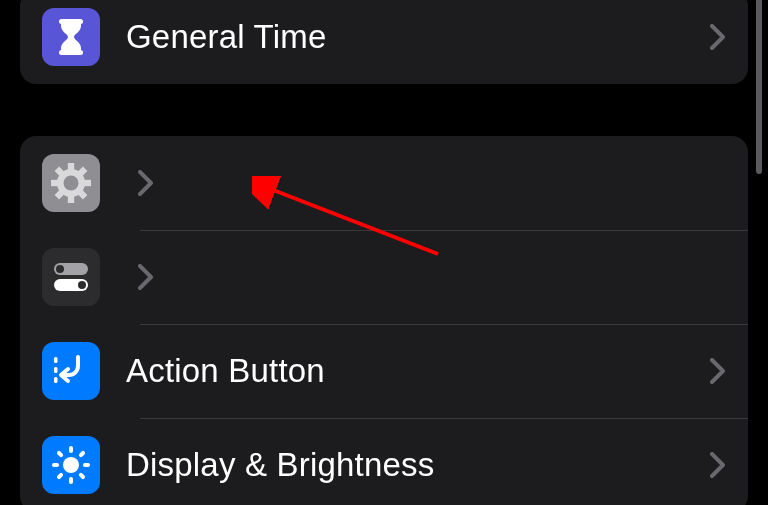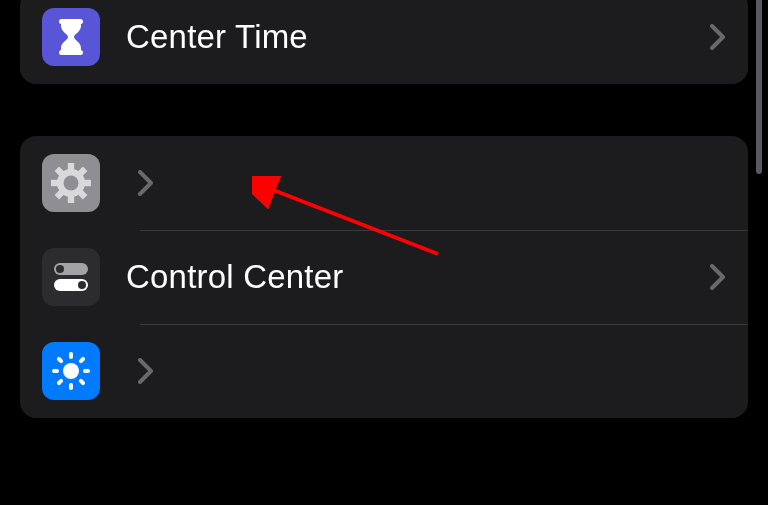--- a/index.html
+++ b/index.html
@@ -33,21 +33,21 @@
 
   <div class="group">
     <div class="row">
       <div class="iconwrap bg-purple">
         <svg width="30" height="38" viewBox="0 0 30 38">
           <path d="M5 4 h20 a0 0 0 0 1 0 0 v4 c0 6 -7 8 -7 11 c0 3 7 5 7 11 v4 h-20 v-4 c0 -6 7 -8 7 -11 c0 -3 -7 -5 -7 -11 v-4 z" fill="#fff"></path>
           <rect x="3" y="1" width="24" height="5" rx="2.5" fill="#fff"></rect>
           <rect x="3" y="32" width="24" height="5" rx="2.5" fill="#fff"></rect>
         </svg>
       </div>
-      <span class="label">Center Time</span>
+      <span class="label">General Time</span>
       <span class="chev">
         <svg width="16" height="26" viewBox="0 0 16 26">
             <path d="M2 2 L13 13 L2 24" stroke="#68686d" stroke-width="4" fill="none" stroke-linecap="round" stroke-linejoin="round"></path>
           </svg>
       </span>
     </div>
   </div>
 
   <div class="group">
     <div class="row">
@@ -78,45 +78,62 @@
 
     <div class="row">
       <div class="iconwrap bg-darkgray">
         <svg width="44" height="36" viewBox="0 0 44 36">
           <rect x="5" y="4" width="34" height="12" rx="6" fill="#a2a2a7"></rect>
           <circle cx="11" cy="10" r="4" fill="#2c2c2e"></circle>
           <rect x="5" y="20" width="34" height="12" rx="6" fill="#ffffff"></rect>
           <circle cx="33" cy="26" r="4" fill="#2c2c2e"></circle>
         </svg>
       </div>
-      <span class="label">Control Center</span>
       <span class="chev">
         <svg width="16" height="26" viewBox="0 0 16 26">
             <path d="M2 2 L13 13 L2 24" stroke="#68686d" stroke-width="4" fill="none" stroke-linecap="round" stroke-linejoin="round"></path>
           </svg>
       </span>
     </div>
 
+    <div class="row">
+      <div class="iconwrap bg-blue">
+        <svg width="40" height="40" viewBox="0 0 40 40">
+          <path d="M27 6 v9 c0 5 -4 9 -9 9 h-6" stroke="#fff" stroke-width="4" fill="none" stroke-linecap="round"></path>
+          <path d="M17 18 l-7 6 l7 6" stroke="#fff" stroke-width="4" fill="none" stroke-linecap="round" stroke-linejoin="round"></path>
+          <rect x="3" y="6" width="3.5" height="6" rx="1.5" fill="#fff"></rect>
+          <rect x="3" y="16" width="3.5" height="6" rx="1.5" fill="#fff"></rect>
+          <rect x="3" y="26" width="3.5" height="6" rx="1.5" fill="#fff"></rect>
+        </svg>
+      </div>
+      <span class="label">Action Button</span>
+      <span class="chev">
+        <svg width="16" height="26" viewBox="0 0 16 26">
+            <path d="M2 2 L13 13 L2 24" stroke="#68686d" stroke-width="4" fill="none" stroke-linecap="round" stroke-linejoin="round"></path>
+          </svg>
+      </span>
+    </div>
 
     <div class="row">
       <div class="iconwrap bg-blue">
         <svg width="42" height="42" viewBox="0 0 42 42">
           <g transform="translate(21,21)" fill="#fff">
             <circle r="8"></circle>
             <rect x="-2" y="-19" width="4" height="7" rx="2" transform="rotate(0)"></rect>
             <rect x="-2" y="-19" width="4" height="7" rx="2" transform="rotate(45)"></rect>
             <rect x="-2" y="-19" width="4" height="7" rx="2" transform="rotate(90)"></rect>
             <rect x="-2" y="-19" width="4" height="7" rx="2" transform="rotate(135)"></rect>
             <rect x="-2" y="-19" width="4" height="7" rx="2" transform="rotate(180)"></rect>
             <rect x="-2" y="-19" width="4" height="7" rx="2" transform="rotate(225)"></rect>
             <rect x="-2" y="-19" width="4" height="7" rx="2" transform="rotate(270)"></rect>
             <rect x="-2" y="-19" width="4" height="7" rx="2" transform="rotate(315)"></rect>
           </g>
         </svg>
       </div>
+      <span class="label">Display &amp; Brightness</span>
       <span class="chev">
         <svg width="16" height="26" viewBox="0 0 16 26">
             <path d="M2 2 L13 13 L2 24" stroke="#68686d" stroke-width="4" fill="none" stroke-linecap="round" stroke-linejoin="round"></path>
           </svg>
       </span>
     </div>
   </div>
 
   <div class="scrollind"></div>
 

